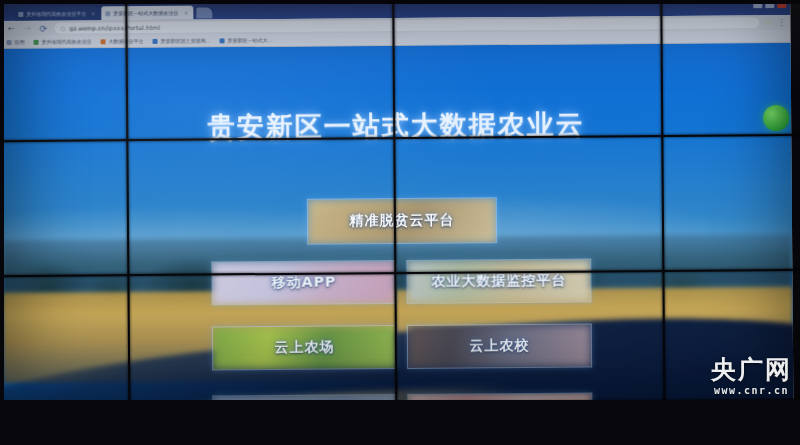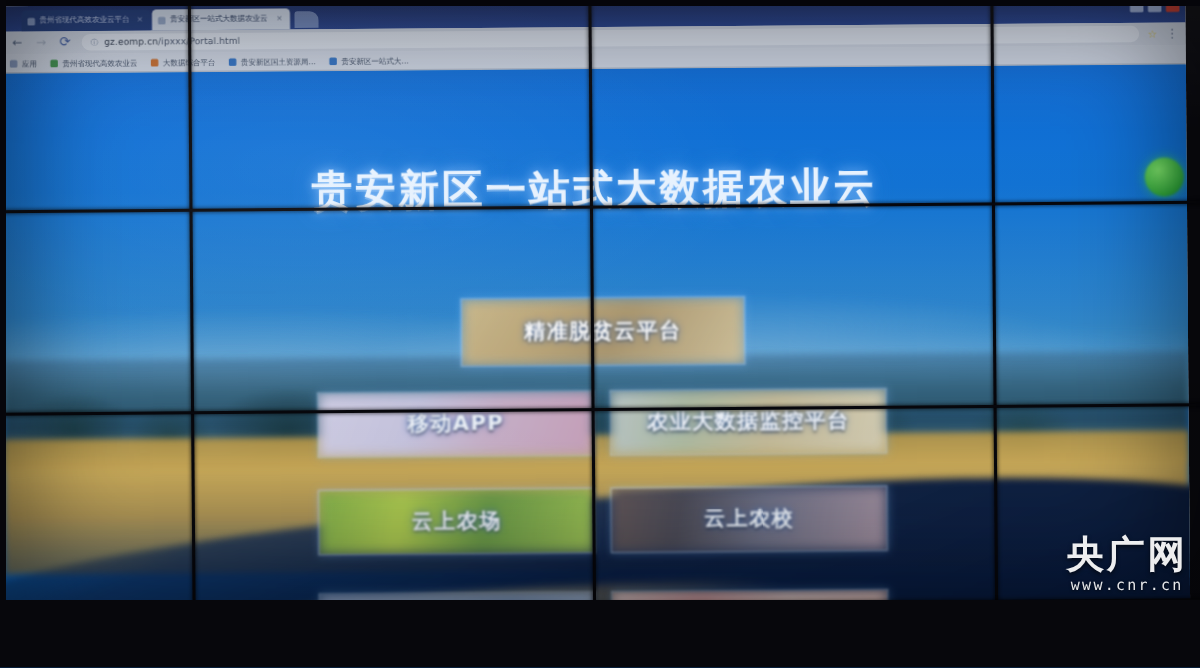--- a/index.html
+++ b/index.html
@@ -361,21 +361,21 @@
   }
   #wm-cn {
     font-size: 25px; font-weight: bold;
     color: rgba(255,255,255,.93);
     letter-spacing: 2px;
     text-shadow: 0 1px 3px rgba(0,0,0,.6);
     line-height: 1;
   }
   #wm-url {
     margin-top: 3px;
-    font-size: 10px; font-weight: normal;
+    font-size: 10px; font-weight: bold;
     letter-spacing: 1.5px;
     color: rgba(255,255,255,.9);
     font-family: "DejaVu Sans Mono", "Liberation Mono", monospace;
     text-shadow: 0 1px 2px rgba(0,0,0,.6);
   }
 
   
   #edge-top { position: absolute; left:0; top:0; width:100%; height:4px; background:#05050a; z-index: 90; }
   #edge-left { position: absolute; left:0; top:0; width:4px; height:100%; background:#06060b; z-index: 90; }
   #edge-bottom { position: absolute; left:0; bottom:0; width:100%; height:2px; background:#07070c; z-index: 90; }

